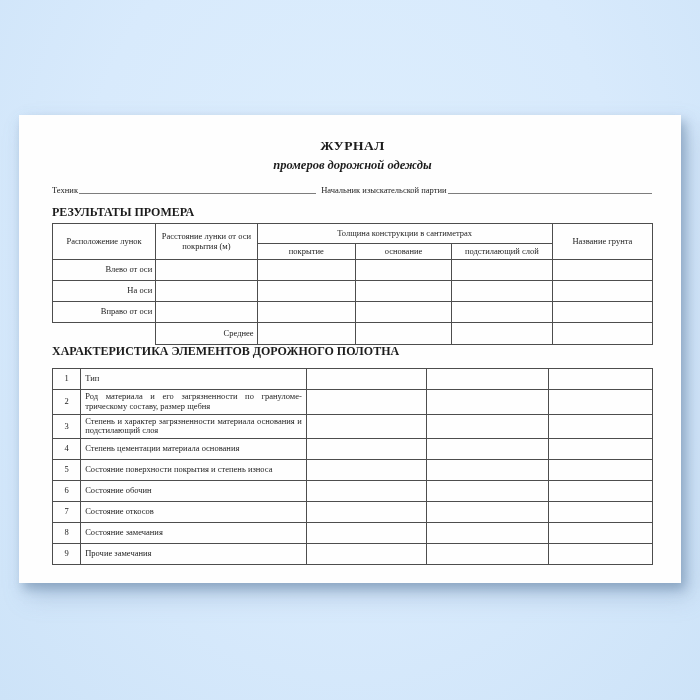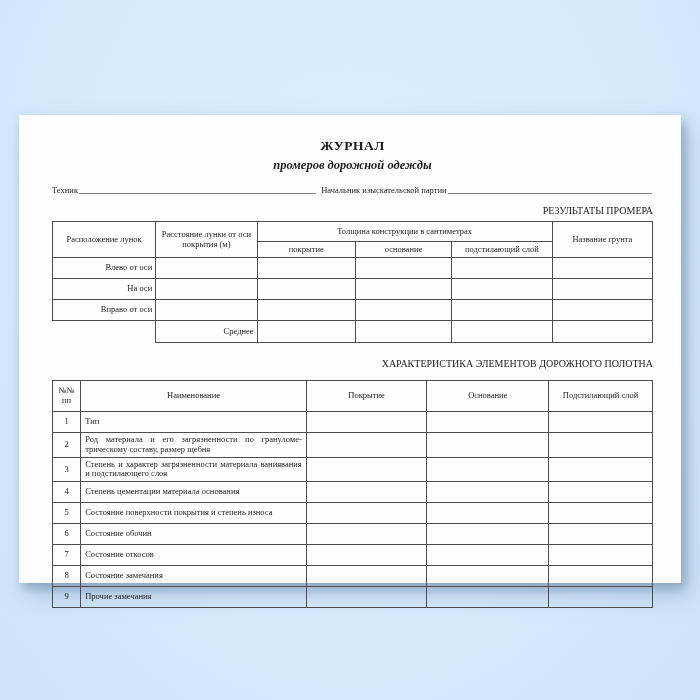--- a/index.html
+++ b/index.html
@@ -47,27 +47,27 @@
   }
   .sig-line .fill {
     border-bottom: 1px solid #7d7d7d;
     margin: 0 1px 1px 1px;
   }
   .fill-a { flex-grow: 1.16; }
   .fill-b { flex-grow: 1; }
   .sig-line .lbl { white-space: nowrap; text-align: right; }
   .sig-line .lbl.second { margin-left: 4px; }
   .section-title {
-    text-align: right;
-    font-size: 10px;
-    font-weight: normal;
+    text-align: left;
+    font-size: 12px;
+    font-weight: bold;
     line-height: 1;
   }
   .section-title.first { margin-top: 11px; }
-  .section-title.second { margin-top: 16px; }
+  .section-title.second { }
   table {
     width: 100%;
     border-collapse: collapse;
     table-layout: fixed;
     font-size: 8.5px;
     line-height: 1.15;
   }
   .t1 { margin-top: 5px; }
   .t2 { margin-top: 11px; }
   th, td {
@@ -171,43 +171,36 @@
   <table class="t2">
     <colgroup>
       <col style="width:4.7%">
         <col style="width:37.6%">
         <col style="width:20.1%">
       <col style="width:20.3%">
         <col style="width:17.3%">
     </colgroup>
     <tbody>
       <tr>
-        <th>№№ пп</th>
-        <th>Наименование</th>
-        <th>Покрытие</th>
-        <th>Основание</th>
-        <th>Подстилающий слой</th>
-      </tr>
-      <tr>
         <td class="num-cell">1</td>
         <td class="name-cell">Тип</td>
         <td></td>
         <td></td>
         <td></td>
       </tr>
       <tr class="wrap-row">
         <td class="num-cell">2</td>
         <td class="name-cell">Род материала и его загрязненности по грануломе­трическому составу, размер щебня</td>
         <td></td>
         <td></td>
         <td></td>
       </tr>
       <tr class="wrap-row">
         <td class="num-cell">3</td>
-        <td class="name-cell">Степень и характер загрязненности материала вания­вания и подстилающего слоя</td>
+        <td class="name-cell">Степень и характер загрязненности материала осно­вания и подстилающий слоя</td>
         <td></td>
         <td></td>
         <td></td>
       </tr>
       <tr>
         <td class="num-cell">4</td>
         <td class="name-cell">Степень цементации материала основания</td>
         <td></td>
         <td></td>
         <td></td>

